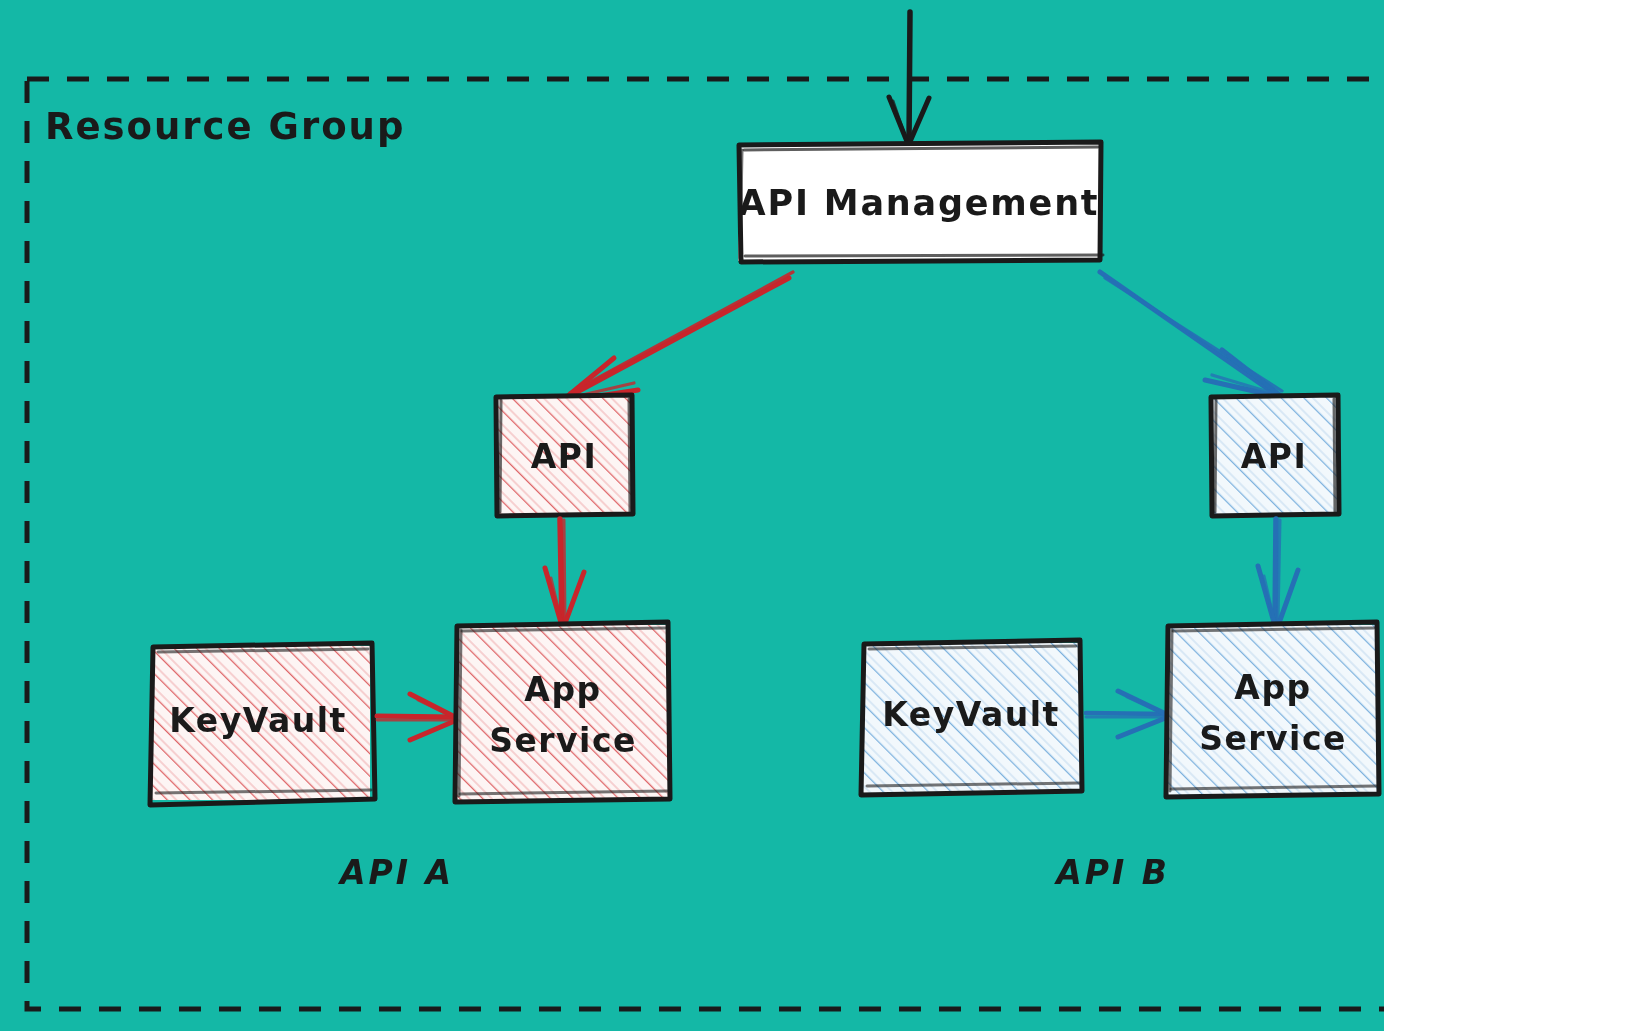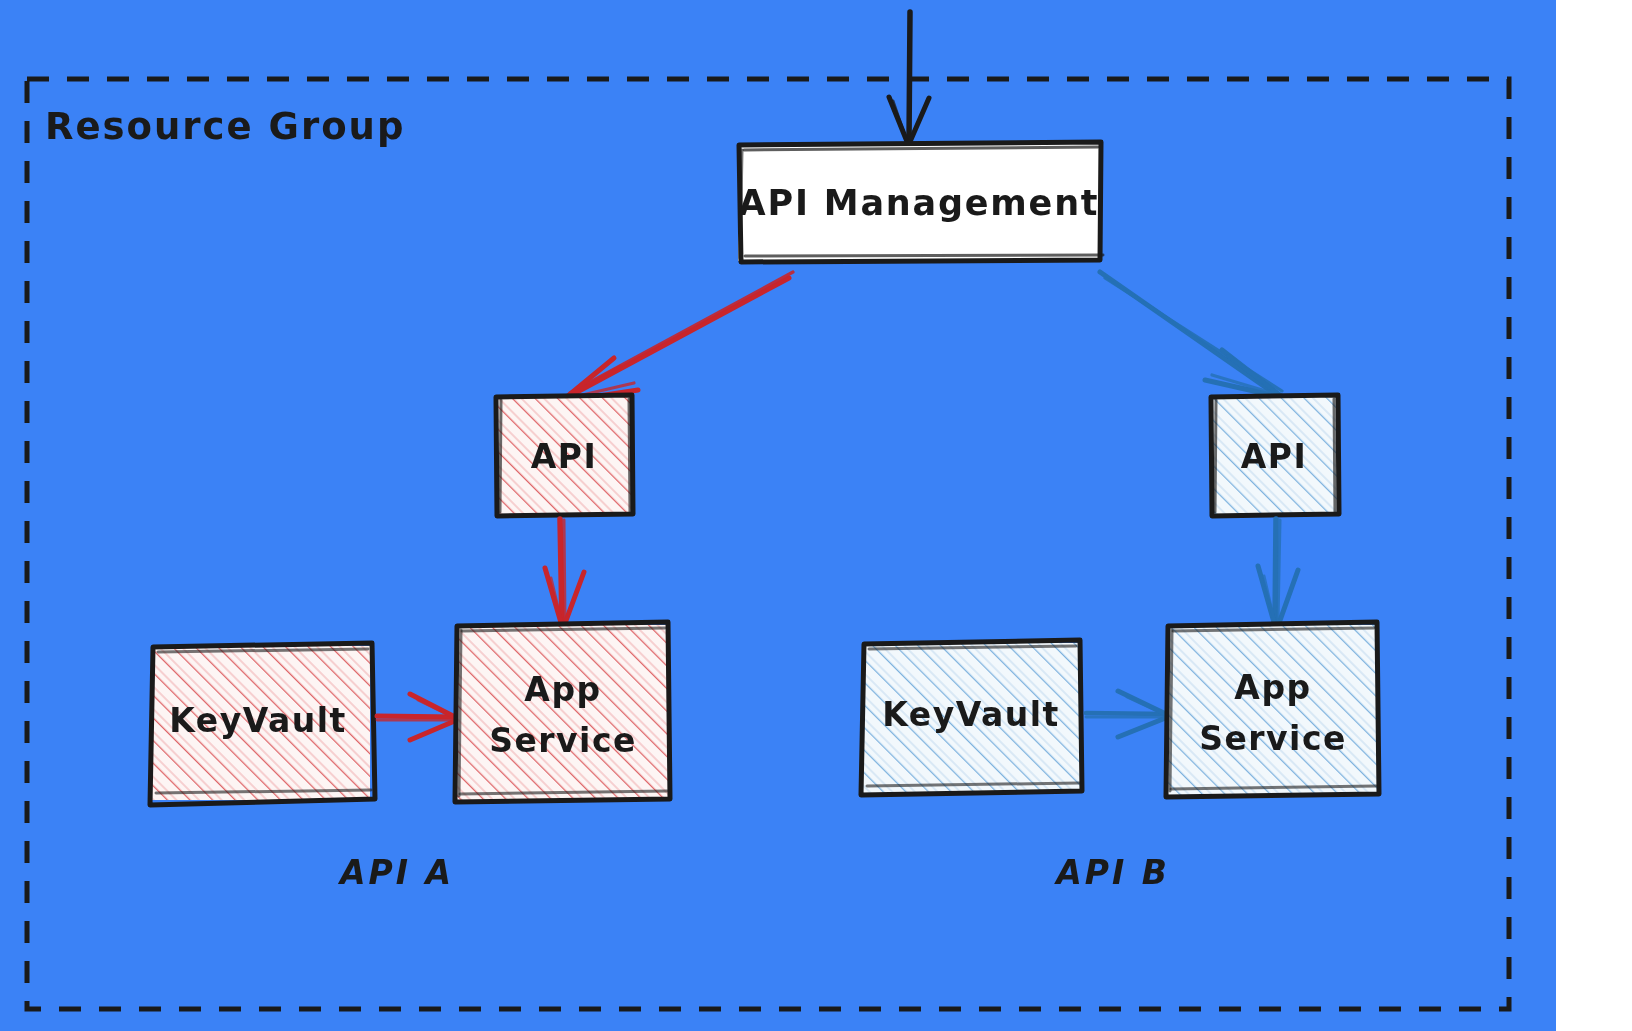--- a/index.html
+++ b/index.html
@@ -6,23 +6,23 @@
   html, body {
     margin: 0;
     padding: 0;
     background: #ffffff;
   }
   body {
     font-family: "DejaVu Sans", sans-serif;
   }
   #stage {
     position: relative;
-    width: 1556px;
+    width: 1384px;
     height: 1031px;
-    background: #3b82f6;
+    background: #14b8a6;
     overflow: hidden;
   }
   #diagram-svg {
     position: absolute;
     left: 0;
     top: 0;
     width: 1632px;
     height: 1031px;
   }
   .sketch-text {

